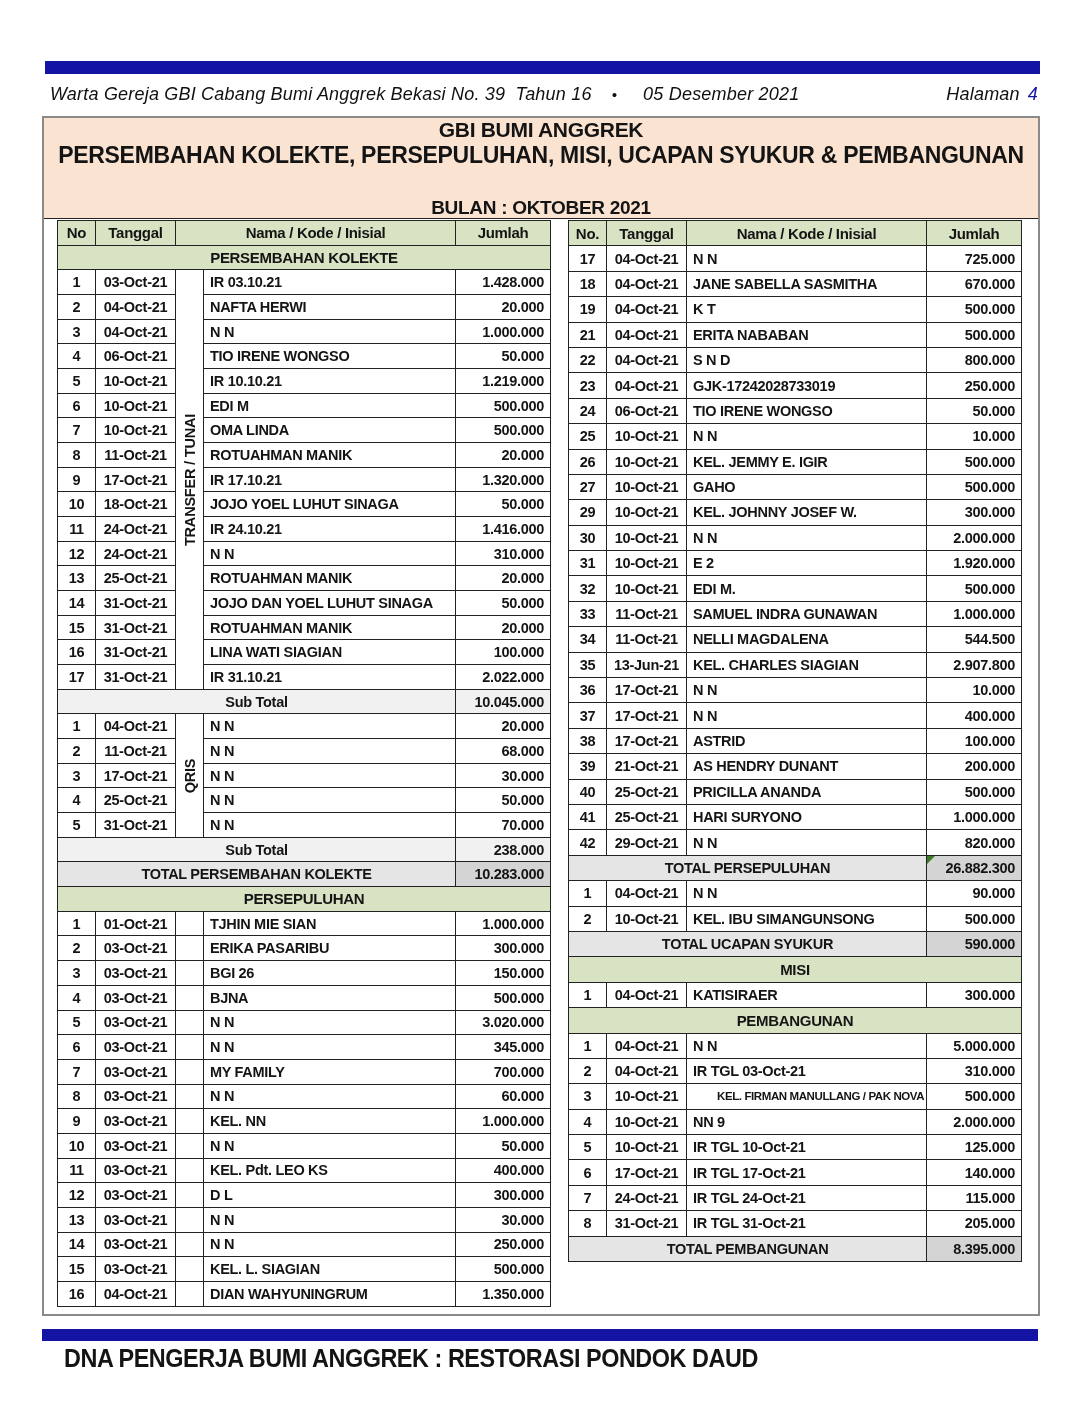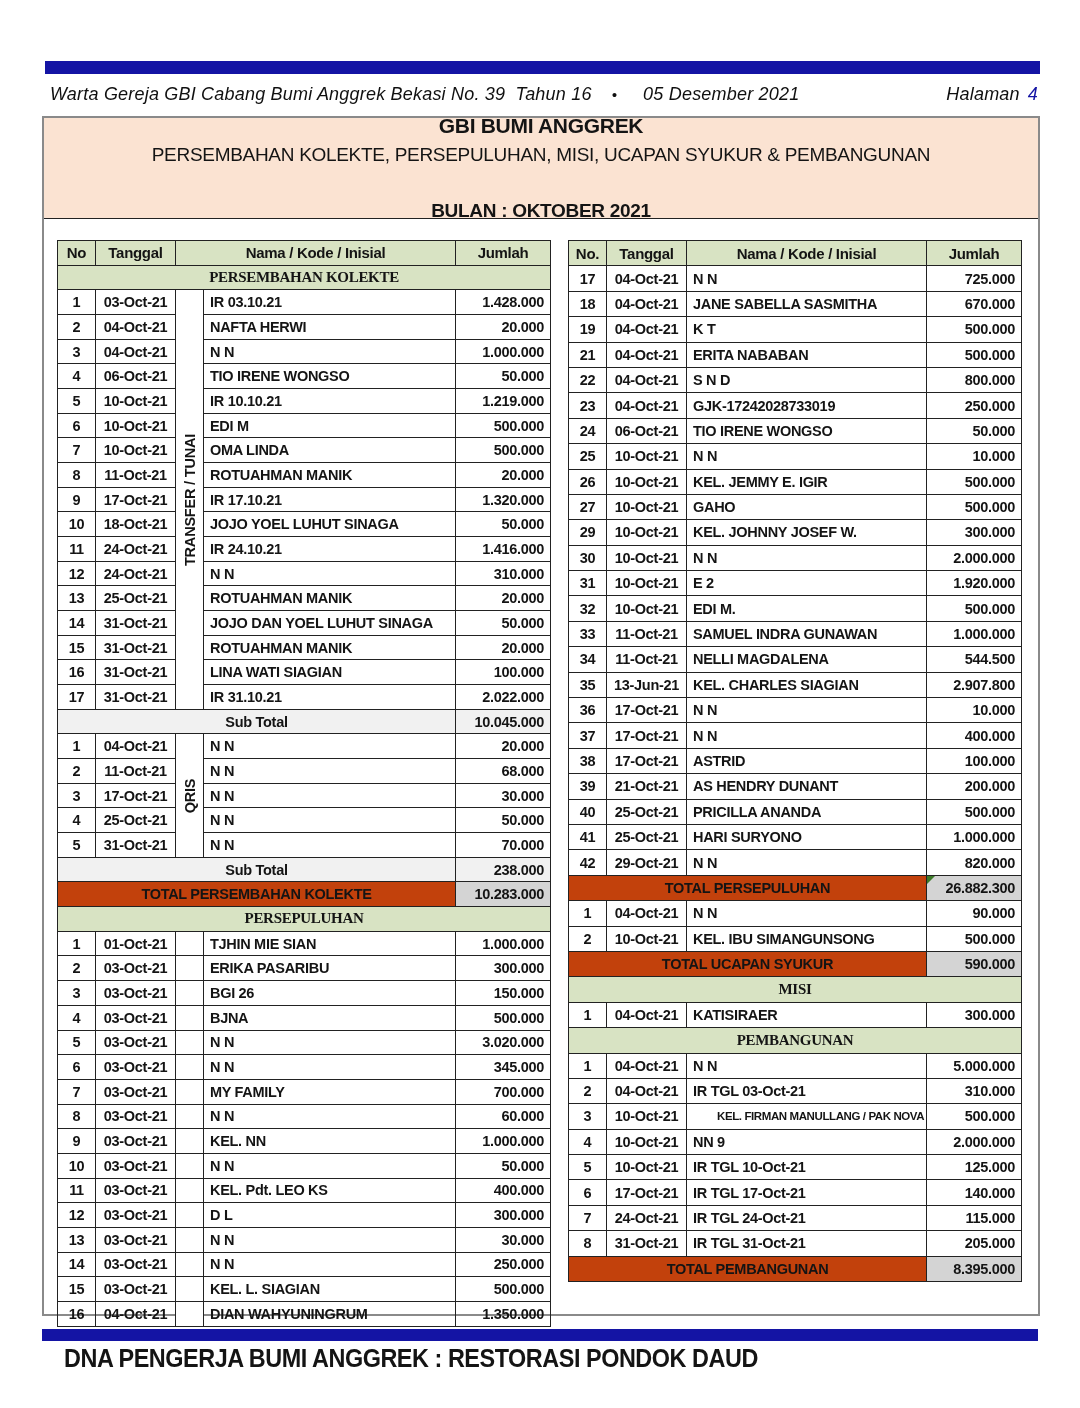--- a/index.html
+++ b/index.html
@@ -16,45 +16,45 @@
   .masthead .bullet { margin:0 26px 0 20px; font-size:15px; }
   .masthead .spacer { flex:1; }
   .masthead .page-num { color:#1414a4; margin-left:8px; }
 
   
   .sheet { position:absolute; left:42px; top:116px; width:998px; height:1200px;
            border:2px solid #8a8a8a; background:#ffffff; }
 
   .title-banner { position:absolute; left:0; top:0; width:994px; height:101px; background:#fbe3d2;
                   border-bottom:1.6px solid #222; display:flex; flex-direction:column;
-                  align-items:center; justify-content:center; gap:6px; text-align:center; }
+                  align-items:center; justify-content:center; gap:0; text-align:center; }
   .title-banner .t1 { font-size:21px; font-weight:bold; letter-spacing:-.3px; }
-  .title-banner .t2 { font-size:19px; font-weight:normal; letter-spacing:-.3px; }
+  .title-banner .t2 { font-size:23px; font-weight:bold; letter-spacing:-.3px; }
   .title-banner .t3 { font-size:19px; font-weight:bold; letter-spacing:-.3px;margin-top:28px; }
 
-  table { border-collapse:collapse; table-layout:fixed;margin-top:20px; }
+  table { border-collapse:collapse; table-layout:fixed; }
   td, th { border:1.5px solid #222; font-weight:bold; font-size:14.5px; letter-spacing:-.3px;
            overflow:hidden; white-space:nowrap; vertical-align:middle; }
   th { background:#d8e3c3; text-align:center; font-size:15px; }
 
   .tL { position:absolute; left:13px; top:102px; width:493px; }
   .tL tr { height:24.68px; }
   .tR { position:absolute; left:524px; top:102px; width:453px; }
   .tR tr { height:25.4px; }
 
   td.c-no { text-align:center; }
   td.c-date { text-align:center; }
   td.c-name { text-align:left; padding-left:6px; }
   td.c-amt { text-align:right; padding-right:6px; }
   td.small-name { font-size:11.5px; letter-spacing:-.4px;padding-left:30px; }
 
-  tr.band td { background:#d8e3c3; text-align:center; font-size:15px;font-family:Liberation Serif, serif; }
+  tr.band td { background:#d8e3c3; text-align:center; font-size:15px; }
   tr.subtotal td { background:#f1f1f1; }
   tr.subtotal td.lbl { text-align:center; }
-  tr.total td.lbl { background:#c2410c; text-align:center; }
+  tr.total td.lbl { background:#e5e5e5; text-align:center; }
   tr.total td.val { background:#d4d4d4; position:relative; }
 
   td.grp { background:#ffffff; position:relative; }
   .vtext { position:absolute; left:50%; top:50%; transform:translate(-50%,-50%) rotate(-90deg);
            white-space:nowrap; font-weight:bold; font-size:14.5px; letter-spacing:-.2px; }
 
   .corner-note { position:absolute; left:0; top:0; width:0; height:0;
                  border-top:8px solid #3c7a28; border-right:8px solid transparent; }
 
   

